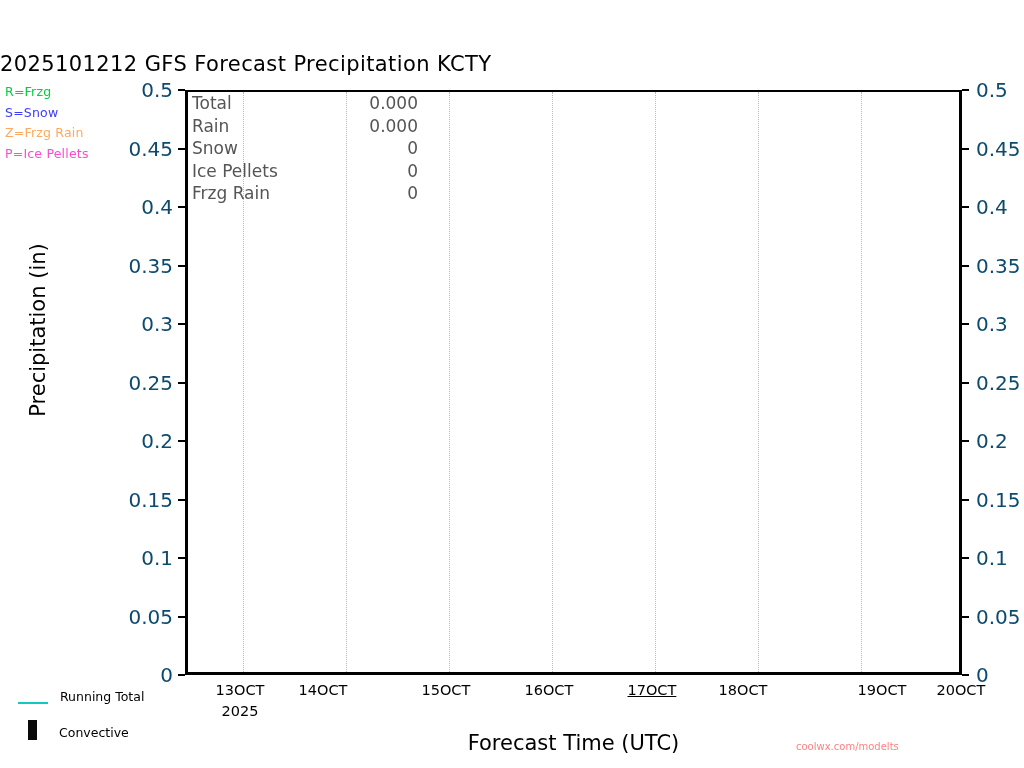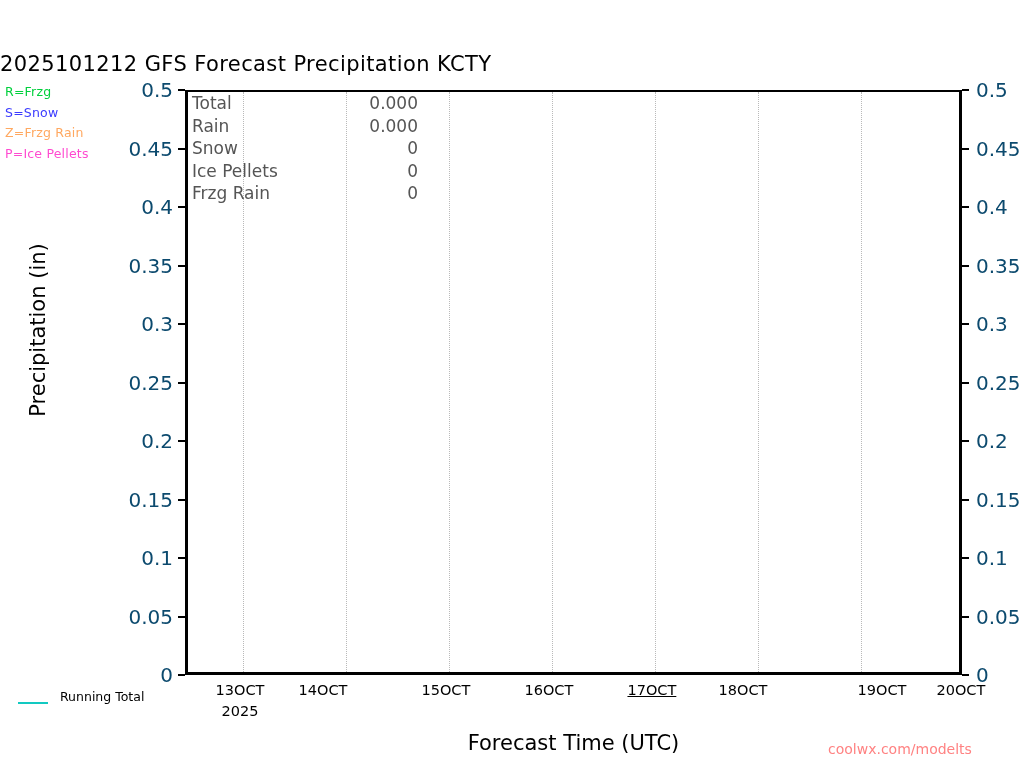--- a/index.html
+++ b/index.html
@@ -173,23 +173,23 @@
     width: 9px;
     height: 20px;
     background: #0a0a0a;
     margin-right: 22px;
     margin-left: 14px;
   }
 
   
   #watermark {
     position: absolute;
-    left: 828px;
+    left: 796px;
     top: 741px;
-    font-size: 14px;
+    font-size: 10px;
     color: #ff8282;
     white-space: nowrap;
   }
 </style>
 </head>
 <body>
 
 <div id="chart-title">2025101212 GFS Forecast Precipitation KCTY</div>
 
 <div id="ptype-legend">
@@ -299,15 +299,19 @@
     <span class="t-label">Frzg Rain</span>
     <span class="t-value">0</span>
   </div>
 </div>
 
 <div id="bottom-legend">
   <div class="bl-row">
     <span class="bl-swatch-line"></span>
     <span>Running Total</span>
   </div>
+  <div class="bl-row">
+    <span class="bl-swatch-bar"></span>
+    <span>Convective</span>
+  </div>
 </div>
 
 <div id="watermark">coolwx.com/modelts</div>
 
 </body></html>

